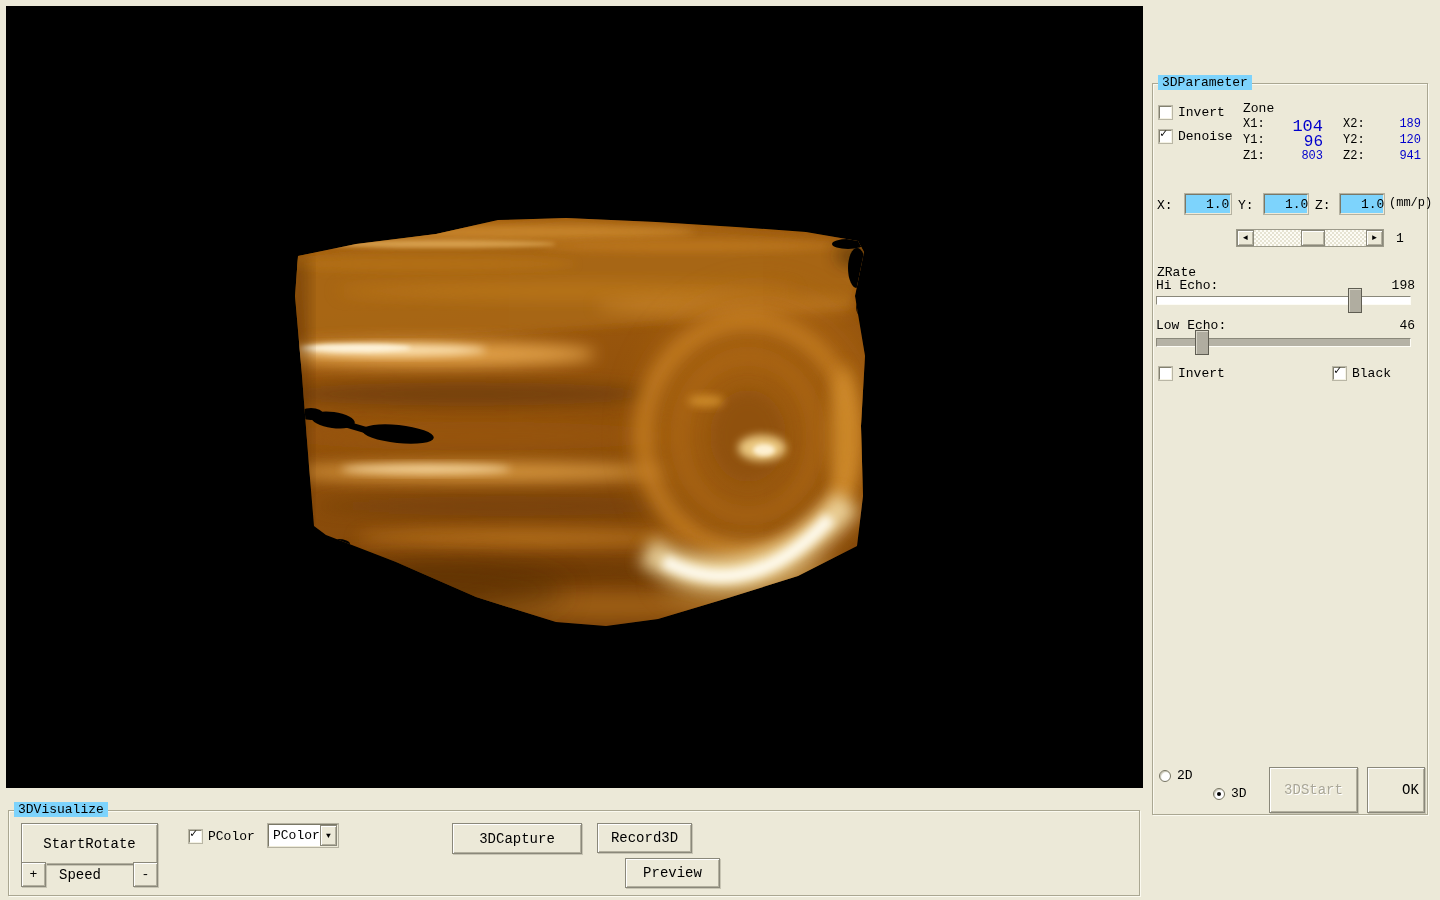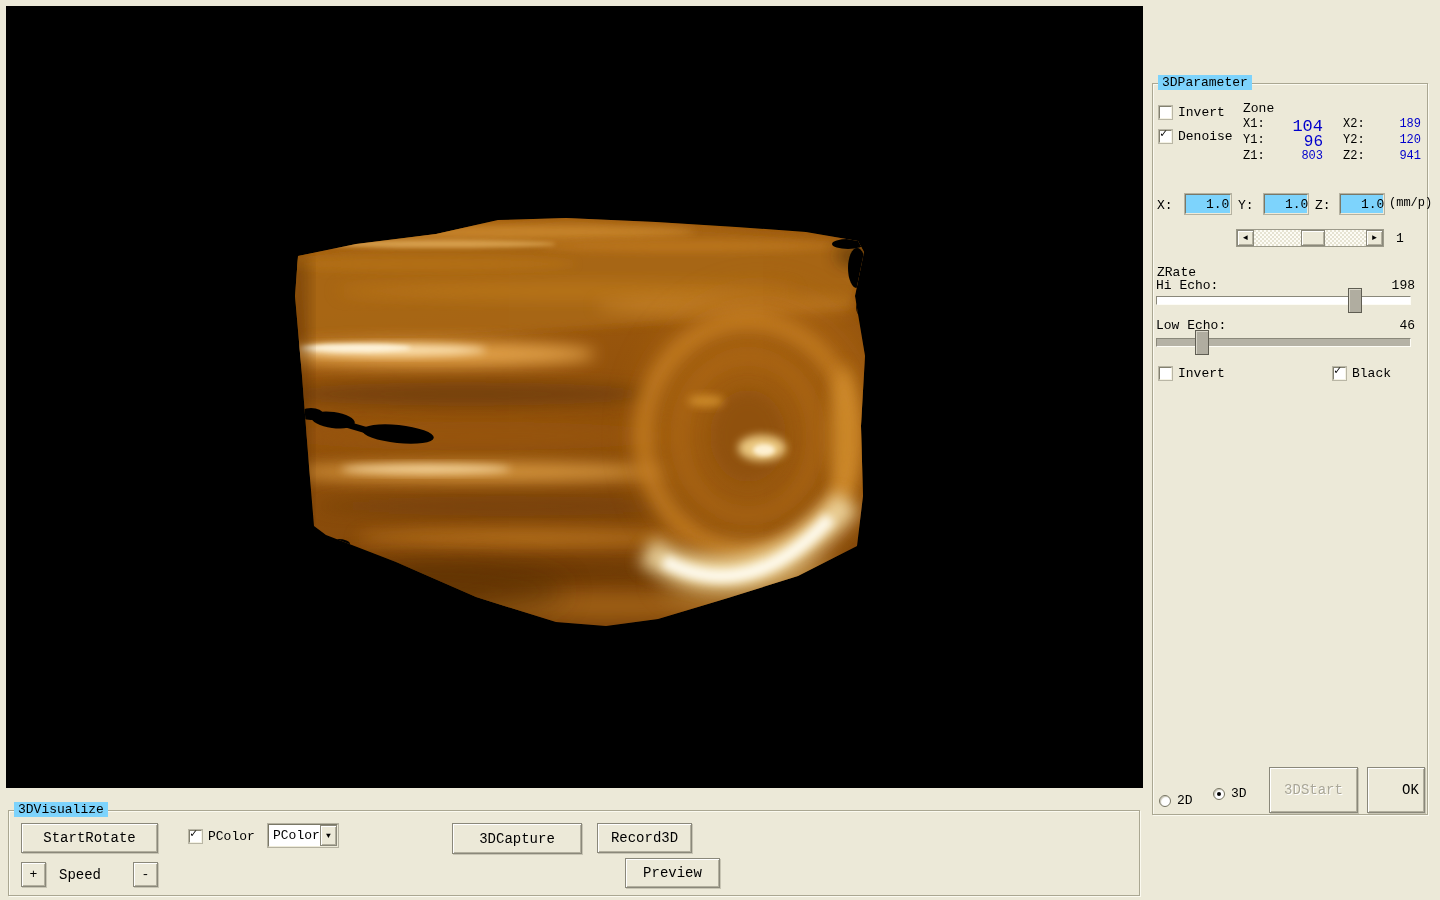--- a/index.html
+++ b/index.html
@@ -252,36 +252,36 @@
     <span class="cb"></span>
     <span>Invert</span>
   </div>
   <div class="row" style="left:180px; top:282px;">
     <span class="cb">
         <span class="check">✓</span>
       </span>
     <span>Black</span>
   </div>
 
-  <div class="row" style="left:6px; top:709px;">
+  <div class="row" style="left:6px; top:684px;">
     <span class="radio"></span>
     <span>2D</span>
   </div>
   <div class="row" style="left:60px; top:702px;">
     <span class="radio sel"></span>
     <span>3D</span>
   </div>
   <button class="btn disabled" style="left:116px; top:683px; width:89px; height:46px;">3DStart</button>
   <button class="btn" style="left:214px; top:683px; width:58px; height:46px;padding-left:29px;">OK</button>
 </div>
 
 <div class="gbox" style="left:8px; top:810px; width:1132px; height:86px;">
   <span class="gbox-label">3DVisualize</span>
 
-  <button class="btn" style="left:12px; top:12px; width:137px; height:30px;">StartRotate</button>
+  <button class="btn" style="left:12px; top:12px; width:137px; height:42px;">StartRotate</button>
 
   <button class="btn small" style="left:12px; top:51px; width:25px; height:25px;">+</button>
   <span class="lbl" style="left:50px; top:56px; font-size:14px;">Speed</span>
   <button class="btn small" style="left:124px; top:51px; width:25px; height:25px;">-</button>
 
   <div class="row" style="left:180px; top:18px;">
     <span class="cb">
         <span class="check">✓</span>
       </span>
     <span>PColor</span>

